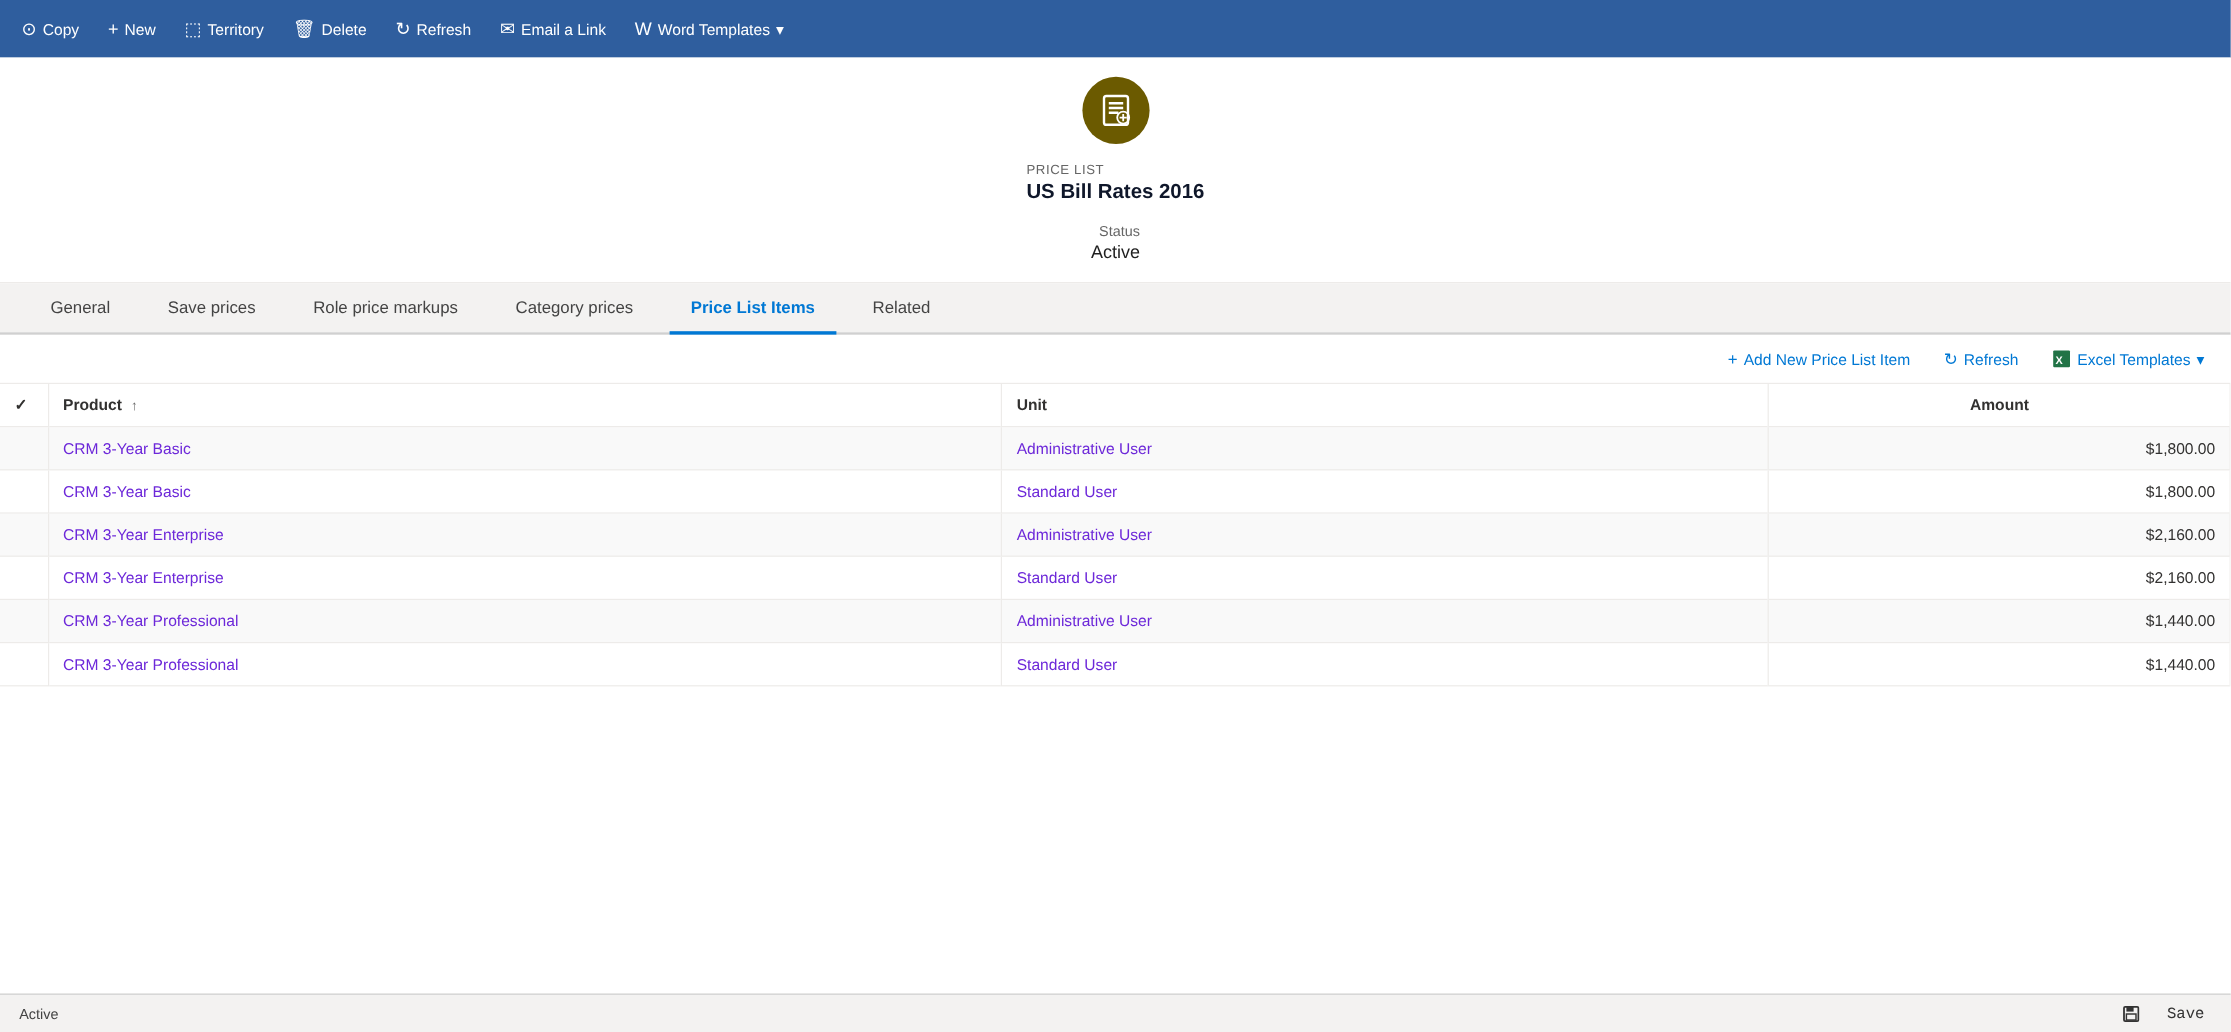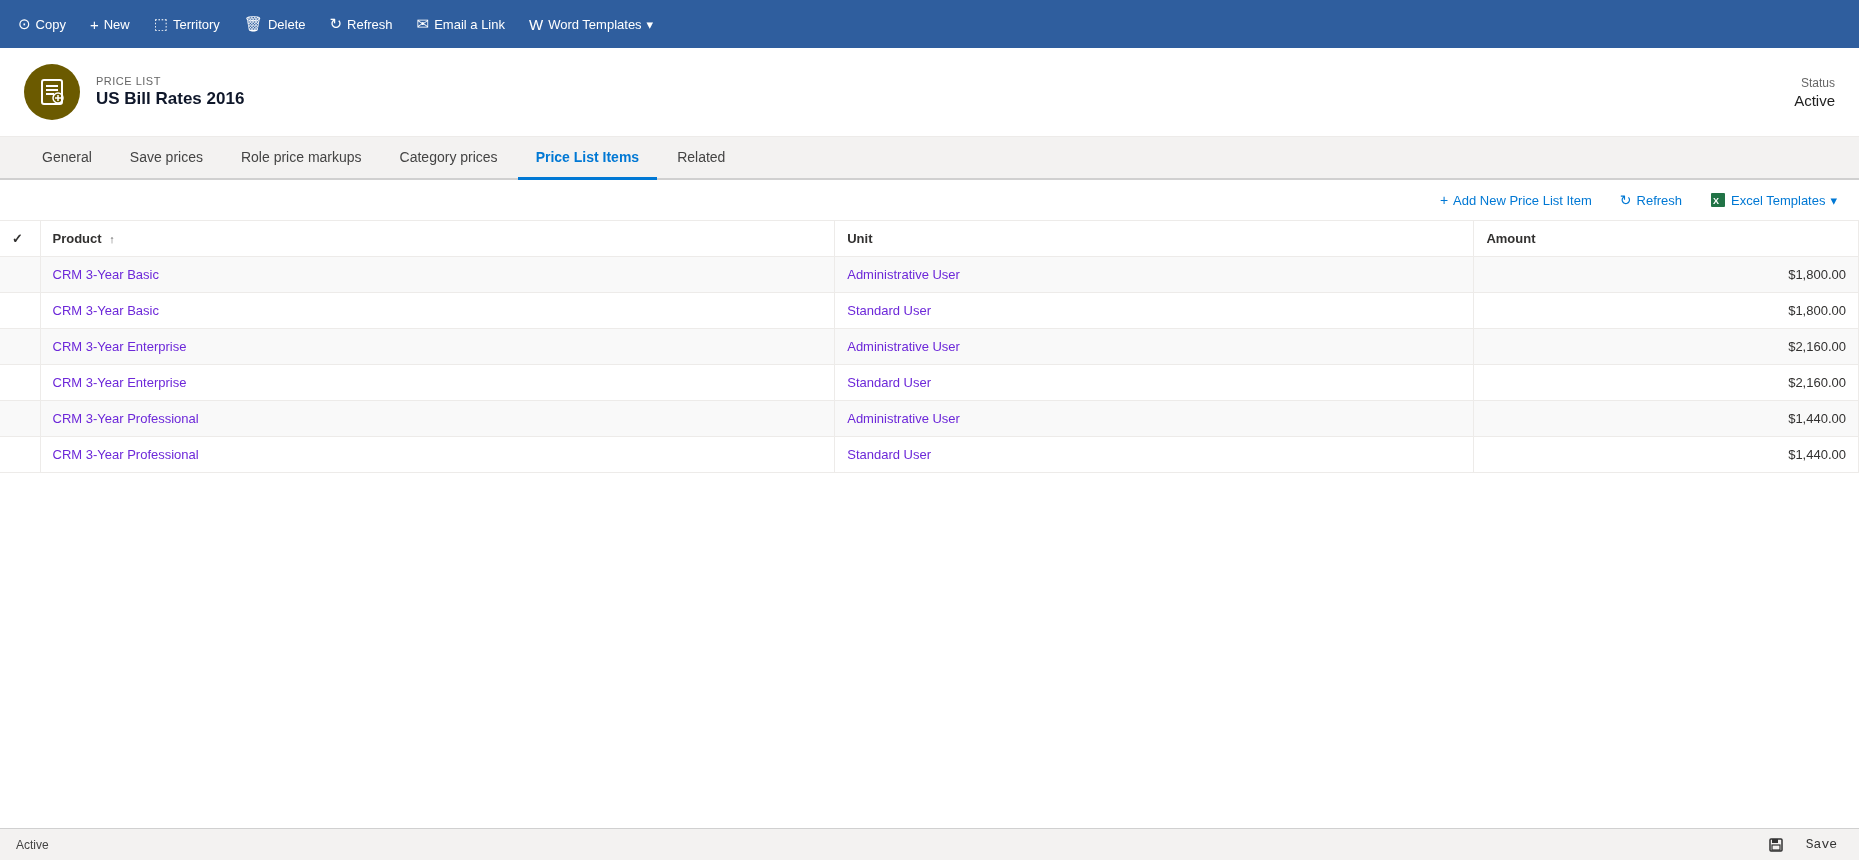--- a/index.html
+++ b/index.html
@@ -42,20 +42,21 @@
     }
 
     
     .record-header {
       display: flex;
       align-items: center;
       padding: 16px 24px;
       background: white;
       border-bottom: 1px solid #edebe9;
       gap: 16px;
+      flex-direction: column;
     }
     .record-avatar {
       width: 56px;
       height: 56px;
       background: #6b5a00;
       border-radius: 50%;
       display: flex;
       align-items: center;
       justify-content: center;
       color: white;
@@ -79,21 +80,21 @@
     .status-label { font-size: 12px; color: #666; }
     .status-value { font-size: 15px; color: #1f1f1f; font-weight: 500; margin-top: 2px; }
 
     
     .tabs-bar {
       display: flex;
       align-items: flex-end;
       padding: 0 24px;
       background: #f3f2f1;
       border-bottom: 2px solid #d0d0d0;
-      gap: 2px;
+      gap: 12px;
     }
     .tab {
       padding: 12px 18px;
       cursor: pointer;
       font-size: 14px;
       color: #444;
       border-bottom: 3px solid transparent;
       margin-bottom: -2px;
       white-space: nowrap;
       user-select: none;
@@ -151,21 +152,21 @@
       text-align: left;
       padding: 10px 12px;
       font-weight: 600;
       color: #323130;
       font-size: 13px;
       border-right: 1px solid #edebe9;
       cursor: pointer;
       user-select: none;
       white-space: nowrap;
     }
-    .data-table th.amount-col { text-align: left; }
+    .data-table th.amount-col { text-align: center; }
     .data-table th.check-col { width: 40px; border-right: 1px solid #edebe9; }
     .data-table th .sort-icon { margin-left: 4px; color: #666; font-size: 11px; }
     .data-table tbody tr {
       border-bottom: 1px solid #edebe9;
     }
     .data-table tbody tr:nth-child(odd) { background: #f9f9f9; }
     .data-table tbody tr:nth-child(even) { background: white; }
     .data-table td {
       padding: 10px 12px;
       color: #323130;

